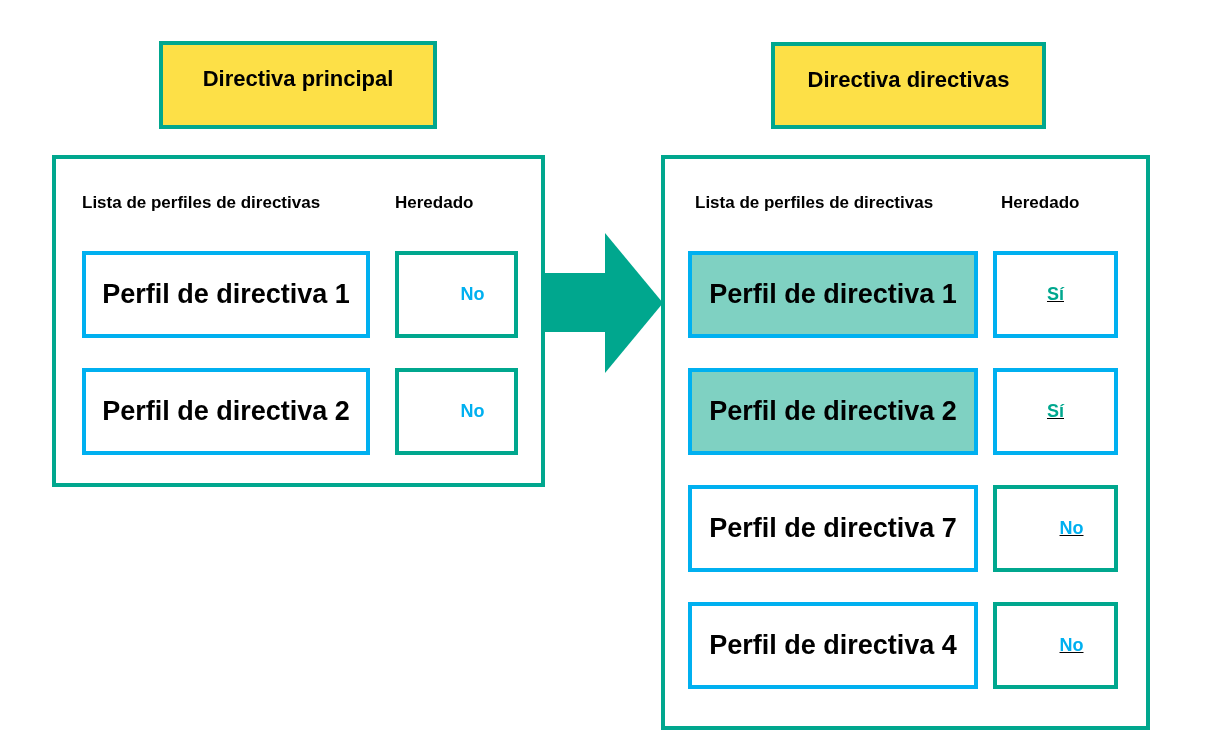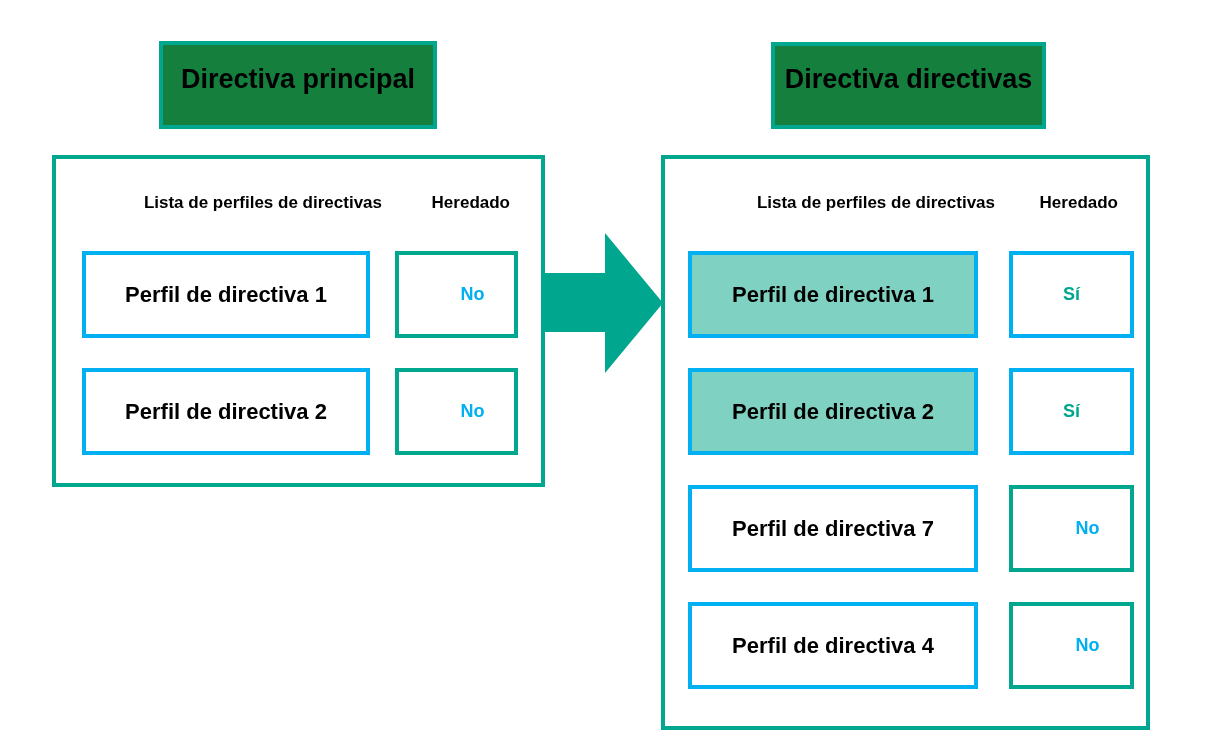--- a/index.html
+++ b/index.html
@@ -3,58 +3,58 @@
 <meta charset="utf-8">
 <style>
   html, body { margin: 0; padding: 0; }
   body {
     width: 1209px; height: 737px; position: relative;
     background: #ffffff; overflow: hidden;
     font-family: "Liberation Sans", sans-serif;
     font-weight: bold; color: #000000;
   }
   .title-box {
-    position: absolute; border: 4px solid #00A78E; background: #15803d;
+    position: absolute; border: 4px solid #00A78E; background: #fde047;
     display: flex; align-items: center; justify-content: center;
-    font-size: 27px; padding-bottom: 12px; box-sizing: content-box;
+    font-size: 22px; padding-bottom: 12px; box-sizing: content-box;
   }
   #primary-title   { left: 159px; top: 41px; width: 270px; height: 68px; }
   #secondary-title { left: 771px; top: 42px; width: 267px; height: 67px; }
 
   .panel {
     position: absolute; border: 4px solid #00A78E; background: #ffffff;
   }
   #primary-panel   { left: 52px;  top: 155px; width: 485px; height: 324px; }
   #secondary-panel { left: 661px; top: 155px; width: 481px; height: 567px; }
 
   .col-header {
     position: absolute; top: 33px; height: 22px; line-height: 22px;
-    font-size: 17px; text-align: right; white-space: nowrap;
+    font-size: 17px; text-align: left; white-space: nowrap;
   }
   .list-header      { left: 26px; width: 300px; }
   .inherited-header { left: 339px; width: 115px; }
   #secondary-panel .list-header      { left: 30px; width: 300px; }
   #secondary-panel .inherited-header { left: 336px; width: 117px; }
 
   .profile-box {
     position: absolute; left: 26px; width: 280px; height: 79px;
     border: 4px solid #00B0F0; background: #ffffff;
     display: flex; align-items: center; justify-content: center;
-    font-size: 22px; white-space: nowrap;
+    font-size: 27px; white-space: nowrap;
   }
   #secondary-panel .profile-box { left: 23px; width: 282px; }
   .profile-box.highlighted { background: #7FD1C2; }
 
   .inherited-box {
     position: absolute; left: 339px; width: 115px; height: 79px;
     border: 4px solid #00A78E; background: #ffffff;
     display: flex; align-items: center; justify-content: center;
     font-size: 18px;
   }
-  #secondary-panel .inherited-box { left: 344px; width: 117px; }
+  #secondary-panel .inherited-box { left: 328px; width: 117px; text-decoration: underline; }
   .inherited-box .val-no { color: #00B0F0; margin-left: 32px; }
   .inherited-box.yes { border-color: #00B0F0; }
   .inherited-box.yes .val-yes { color: #00A78E; }
 
   .row-top-0 { top: 92px; }
   .row-top-1 { top: 209px; }
   .row-top-2 { top: 326px; }
   .row-top-3 { top: 443px; text-align: center; }
 
   #arrow { position: absolute; left: 545px; top: 233px; width: 118px; height: 140px; }

